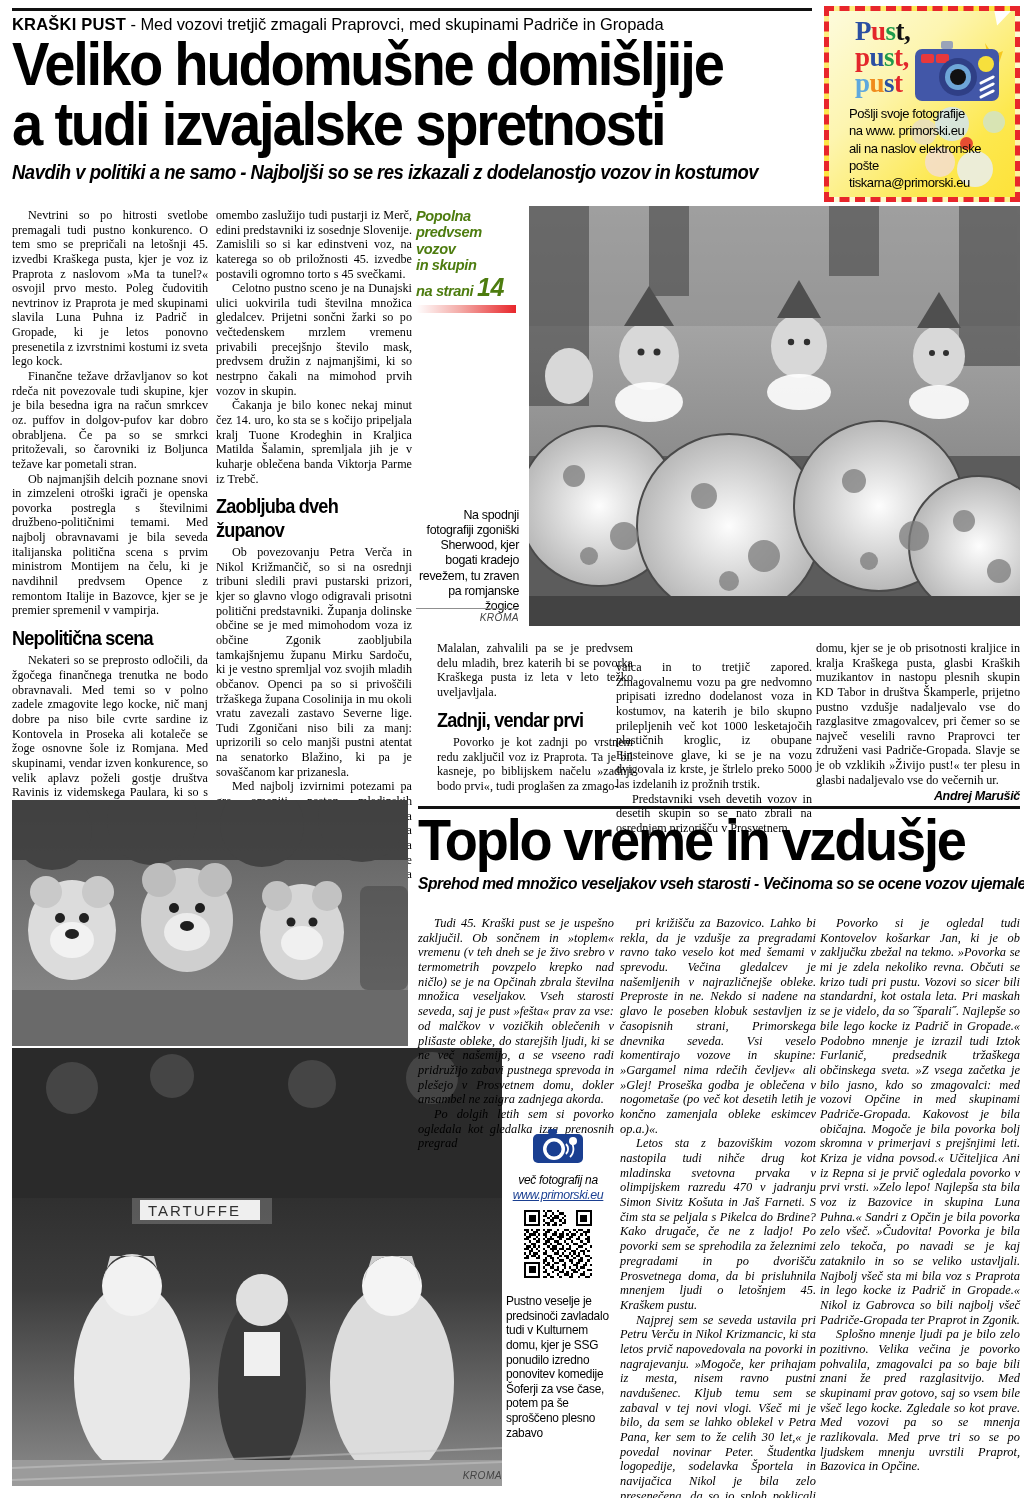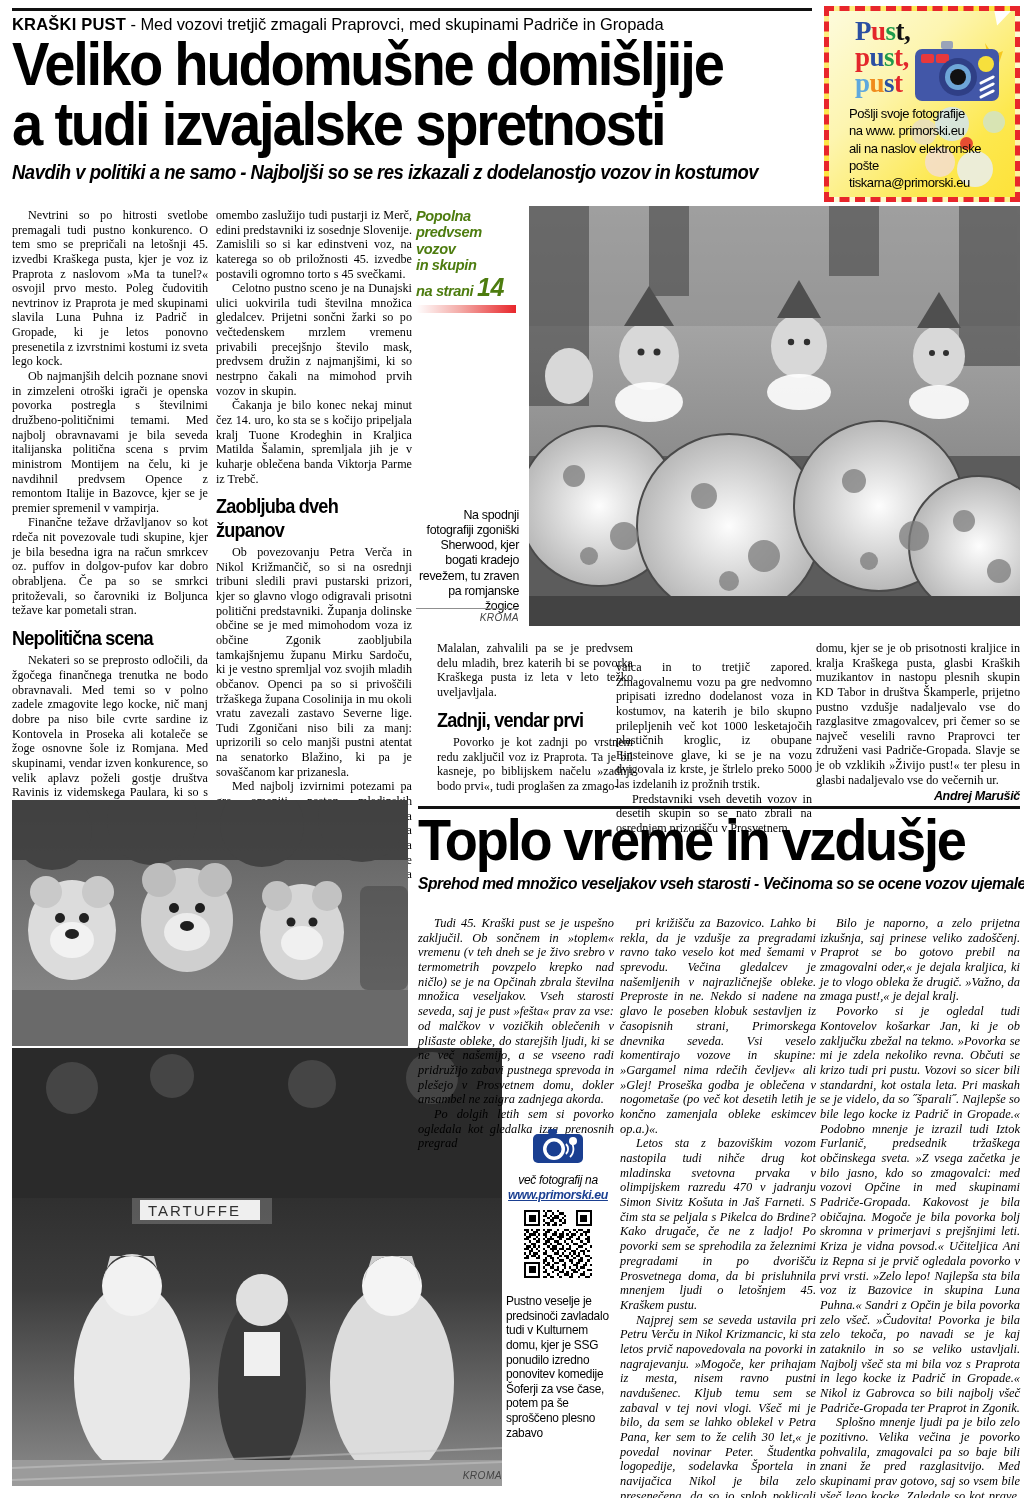--- a/index.html
+++ b/index.html
@@ -112,21 +112,21 @@
   }
   .colit { position:absolute; font-size:12.4px; line-height:1.185;
     text-align: justify; font-style: italic; hyphens:auto; }
   .colit p { text-indent: 16px; }
 
   
   .promo { position:absolute; left:506px; top:1128px; width:104px; text-align:center; }
   .promo .vf { font-family:"Liberation Sans",sans-serif; font-style:italic;
     font-size:12px; margin-top:3px; letter-spacing:-0.3px;}
   .promo .lnk { font-family:"Liberation Sans",sans-serif; font-style:italic;
-    font-weight:bold; font-size:12.4px; color:#1a3f91; text-decoration:underline;
+    font-weight:normal; font-size:12.4px; color:#1a3f91; text-decoration:underline;
     letter-spacing:-0.4px; display:block; margin-top:1px;}
   .qr { width:68px; height:68px; margin: 8px auto 0; }
   .promo-cap { font-family:"Liberation Sans",sans-serif; font-size:11.9px;
     line-height:1.23; text-align:left; margin-top:12px; letter-spacing:-0.25px;}
 </style>
 </head>
 <body>
 
 <div class="page">
 
@@ -252,22 +252,22 @@
       <rect x="0" y="390" width="491" height="30" fill="#434343"></rect>
     </svg>
   </div>
 
   <div class="cap" style="left:416px; top:508px; width:103px; text-align:right;">Na spodnji fotografiji zgoniški Sherwood, kjer bogati kradejo revežem, tu zraven pa romjanske žogice</div>
   <div style="position:absolute; left:416px; top:608px; width:103px; height:1px; background:#8f8f8f;"></div>
   <div class="credit" style="position:absolute; left:416px; top:612px; width:103px; text-align:right;">KROMA</div>
 
   <div class="col" style="left:12px; top:208px; width:196px;">
     <p>Nevtrini so po hitrosti svetlobe premagali tudi pustno konkurenco. O tem smo se prepričali na letošnji 45. izvedbi Kraškega pusta, kjer je voz iz Praprota z naslovom »Ma ta tunel?« osvojil prvo mesto. Poleg čudovitih nevtrinov iz Praprota je med skupinami slavila Luna Puhna iz Padrič in Gropade, ki je letos ponovno presenetila z izvrstnimi kostumi iz sveta lego kock.</p>
+    <p>Finančne težave državljanov so kot rdeča nit povezovale tudi skupine, kjer je bila besedna igra na račun smrkcev oz. puffov in dolgov-pufov kar dobro obrabljena. Če pa so se smrkci pritoževali, so čarovniki iz Boljunca težave kar pometali stran.</p>
     <p>Ob najmanjših delcih poznane snovi in zimzeleni otroški igrači je openska povorka postregla s številnimi družbeno-političnimi temami. Med najbolj obravnavami je bila seveda italijanska politična scena s prvim ministrom Montijem na čelu, ki je navdihnil predvsem Opence z remontom Italije in Bazovce, kjer se je premier spremenil v vampirja.</p>
-    <p>Finančne težave državljanov so kot rdeča nit povezovale tudi skupine, kjer je bila besedna igra na račun smrkcev oz. puffov in dolgov-pufov kar dobro obrabljena. Če pa so se smrkci pritoževali, so čarovniki iz Boljunca težave kar pometali stran.</p>
     <div class="sect">Nepolitična scena</div>
     <p>Nekateri so se preprosto odločili, da žgočega finančnega trenutka ne bodo obravnavali. Med temi so v polno zadele zmagovite lego kocke, nič manj dobre pa niso bile cvrte sardine iz Kontovela in Proseka ali kotaleče se žoge osnovne šole iz Romjana. Med skupinami, vendar izven konkurence, so velik aplavz poželi gostje društva Ravinis iz videmskega Paulara, ki so s čudovitimi, a kar težkimi, srebrnimi, zlatimi in modrimi maskami na eleganten način uprizorili lunine mene.</p>
     <p>Poleg videmskih gostov si posebno</p>
   </div>
 
   <div class="col" style="left:216px; top:208px; width:196px;">
     <p class="noind">omembo zaslužijo tudi pustarji iz Merč, edini predstavniki iz sosednje Slovenije. Zamislili so si kar edinstveni voz, na katerega so ob priložnosti 45. izvedbe postavili ogromno torto s 45 svečkami.</p>
     <p>Celotno pustno sceno je na Dunajski ulici uokvirila tudi številna množica gledalcev. Prijetni sončni žarki so po večtedenskem mrzlem vremenu privabili precejšnjo število mask, predvsem družin z najmanjšimi, ki so nestrpno čakali na mimohod prvih vozov in skupin.</p>
     <p>Čakanja je bilo konec nekaj minut čez 14. uro, ko sta se s kočijo pripeljala kralj Tuone Krodeghin in Kraljica Matilda Šalamin, spremljala jih je v kuharje oblečena banda Viktorja Parme iz Trebč.</p>
     <div class="sect">Zaobljuba dveh županov</div>
@@ -400,21 +400,20 @@
   </div>
 
   <div class="colit" style="left:620px; top:916px; width:196px;">
     <p>pri križišču za Bazovico. Lahko bi rekla, da je vzdušje za pregradami ravno tako veselo kot med šemami v sprevodu. Večina gledalcev je našemljenih v najrazličnejše obleke. Preproste in ne. Nekdo si nadene na glavo le poseben klobuk sestavljen iz časopisnih strani, Primorskega dnevnika seveda. Vsi veselo komentirajo vozove in skupine: »Gargamel nima rdečih čevljev« ali »Glej! Proseška godba je oblečena v nogometaše (po več kot desetih letih je končno zamenjala obleke eskimcev op.a.)«.</p>
     <p>Letos sta z bazoviškim vozom nastopila tudi nihče drug kot mladinska svetovna prvaka v olimpijskem razredu 470 v jadranju Simon Sivitz Košuta in Jaš Farneti. S čim sta se peljala s Pikelca do Brdine? Kako drugače, če ne z ladjo! Po povorki sem se sprehodila za železnimi pregradami in po dvorišču Prosvetnega doma, da bi prisluhnila mnenjem ljudi o letošnjem 45. Kraškem pustu.</p>
     <p>Najprej sem se seveda ustavila pri Petru Verču in Nikol Krizmancic, ki sta letos prvič napovedovala na povorki in nagrajevanju. »Mogoče, ker prihajam iz mesta, nisem ravno pustni navdušenec. Kljub temu sem se zabaval v tej novi vlogi. Všeč mi je bilo, da sem se lahko oblekel v Petra Pana, ker sem to že celih 30 let,« je povedal novinar Peter. Študentka logopedije, sodelavka Športela in navijačica Nikol je bila zelo presenečena, da so jo sploh poklicali za to vlogo. »Sprva sem Igorju Malalanu rekla ne. Rajši sem na drugi strani kamere in ne pred reflektorji. Pust mi je všeč, sem se zabavala. Počaščena sem bila, da so me povabili.«</p>
 
   </div>
 
   <div class="colit" style="left:820px; top:916px; width:200px;">
-    <p>Bilo je naporno, a zelo prijetna izkušnja, saj prinese veliko zadoščenj. Praprot se bo gotovo prebil na zmagovalni oder,« je dejala kraljica, ki je to vlogo obleka že drugič. »Važno, da zmaga pust!,« je dejal kralj.</p>
     <p>Povorko si je ogledal tudi Kontovelov košarkar Jan, ki je ob zaključku zbežal na tekmo. »Povorka se mi je zdela nekoliko revna. Občuti se krizo tudi pri pustu. Vozovi so sicer bili standardni, kot ostala leta. Pri maskah se je videlo, da so ˝šparali˝. Najlepše so bile lego kocke iz Padrič in Gropade.« Podobno mnenje je izrazil tudi Iztok Furlanič, predsednik tržaškega občinskega sveta. »Z vsega začetka je bilo jasno, kdo so zmagovalci: med vozovi Opčine in med skupinami Padriče-Gropada. Kakovost je bila običajna. Mogoče je bila povorka bolj skromna v primerjavi s prejšnjimi leti. Kriza je vidna povsod.« Učiteljica Ani iz Repna si je prvič ogledala povorko v prvi vrsti. »Zelo lepo! Najlepša sta bila voz iz Bazovice in skupina Luna Puhna.« Sandri z Opčin je bila povorka zelo všeč. »Čudovita! Povorka je bila zelo tekoča, po navadi se je kaj zataknilo in so se veliko ustavljali. Najbolj všeč sta mi bila voz s Praprota in lego kocke iz Padrič in Gropade.« Nikol iz Gabrovca so bili najbolj všeč Padriče-Gropada ter Praprot in Zgonik.</p>
     <p>Splošno mnenje ljudi pa je bilo zelo pozitivno. Velika večina je povorko pohvalila, zmagovalci pa so baje bili znani že pred razglasitvijo. Med skupinami prav gotovo, saj so vsem bile všeč lego kocke. Zgledale so kot prave. Med vozovi pa so se mnenja razlikovala. Med prve tri so se po ljudskem mnenju uvrstili Praprot, Bazovica in Opčine.</p>
 
   </div>
 
   <div class="promo">
     <svg width="52" height="38" viewBox="0 0 52 38">
       <rect x="16" y="1" width="9" height="5" rx="1.5" fill="#1a3f91"></rect>
       <rect x="1" y="6" width="50" height="29" rx="5" fill="#1a3f91"></rect>
       <circle cx="22" cy="21" r="11" fill="#ffffff"></circle>

